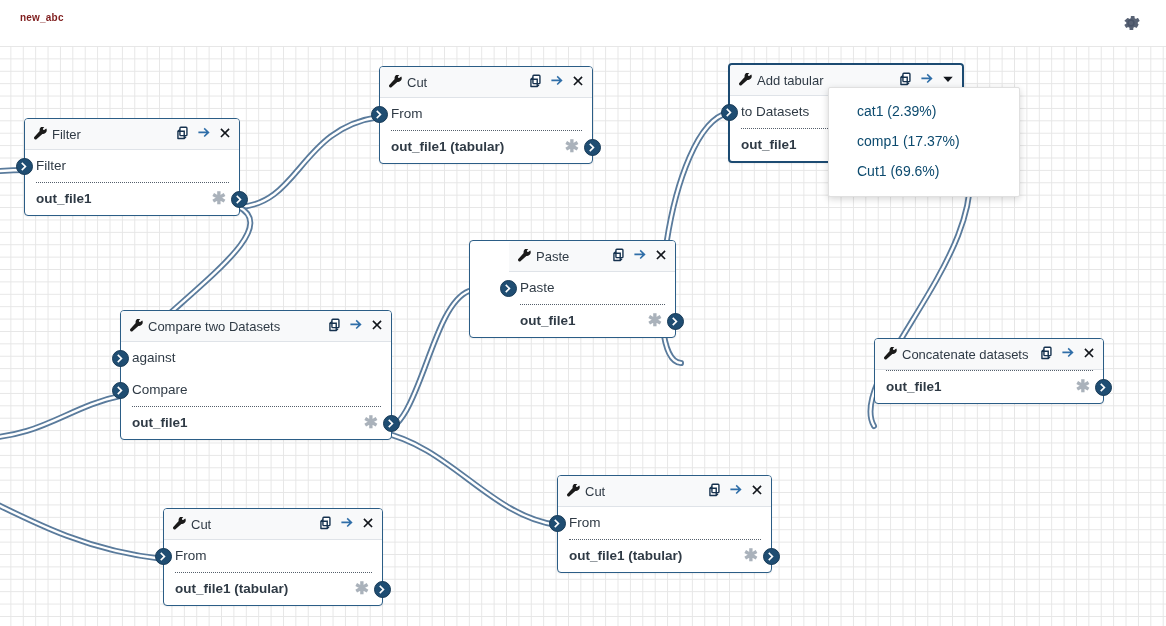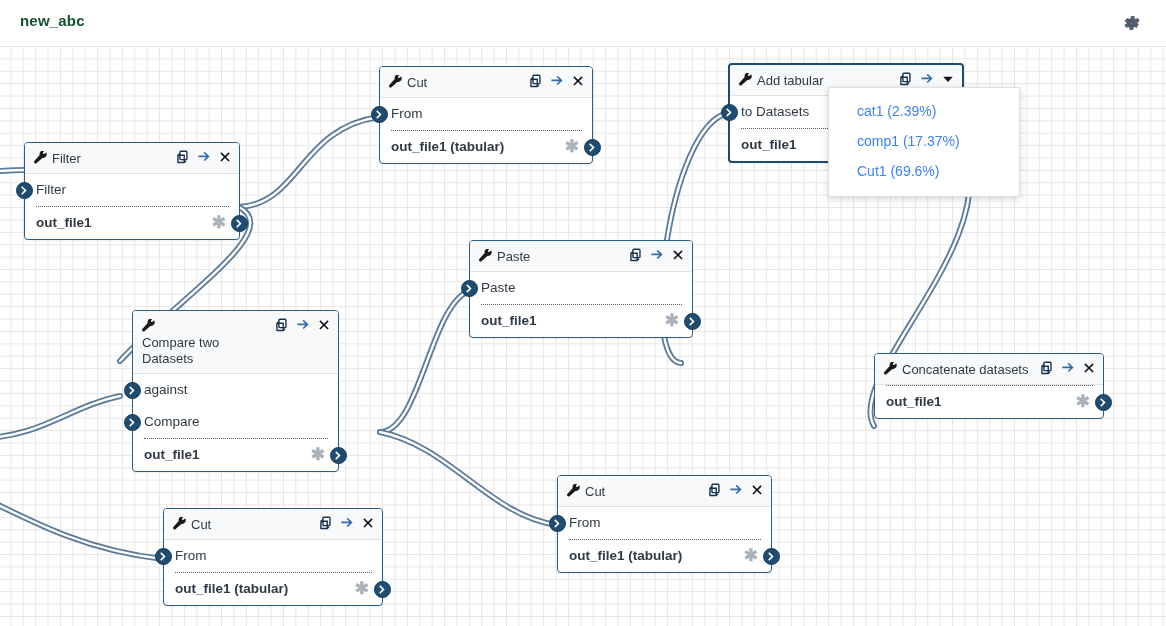--- a/index.html
+++ b/index.html
@@ -19,22 +19,22 @@
 
   
   #topbar {
     position: absolute; left: 0; top: 0;
     width: 1166px; height: 46px;
     background: #ffffff;
     z-index: 40;
   }
   #wf-title {
     position: absolute; left: 20px; top: 12px;
-    font-size: 15px; font-weight: bold;
-    color: #14532d; letter-spacing: .2px;
+    font-size: 10px; font-weight: bold;
+    color: #7f1d1d; letter-spacing: .2px;
   }
   #gear-btn {
     position: absolute; right: 24px; top: 12px;
     width: 22px; height: 22px; cursor: pointer;
   }
 
   
   #canvas {
     position: absolute; left: 0; top: 46px;
     width: 1166px; height: 580px;
@@ -123,21 +123,21 @@
   #dropdown {
     position: absolute;
     background: #ffffff;
     border: 1px solid #e0e0e0;
     border-radius: 2px;
     box-shadow: 0 2px 7px rgba(0,0,0,0.17);
     z-index: 60;
     padding: 8px 0 10px 0;
   }
   .dd-item {
-    font-size: 14px; color: #3b82f6;
+    font-size: 14px; color: #0c4a6e;
     padding: 7px 16px 7px 28px;
     white-space: nowrap; cursor: pointer;
   }
 </style>
 </head>
 <body>
 
 <div id="app">
 
   <div id="topbar">
@@ -165,21 +165,21 @@
         <path d="M 380 386 C 450 400, 490 470, 557 479" fill="none" stroke="#5a7b9c" stroke-width="6" stroke-linecap="round"></path>
         <path d="M 380 386 C 450 400, 490 470, 557 479" fill="none" stroke="#ffffff" stroke-width="2.4" stroke-linecap="round"></path>
         <path d="M 681 317 C 640 315, 668 80, 728 67" fill="none" stroke="#5a7b9c" stroke-width="6" stroke-linecap="round"></path>
         <path d="M 681 317 C 640 315, 668 80, 728 67" fill="none" stroke="#ffffff" stroke-width="2.4" stroke-linecap="round"></path>
         <path d="M 965 103 C 1000 200, 845 330, 874 380" fill="none" stroke="#5a7b9c" stroke-width="6" stroke-linecap="round"></path>
         <path d="M 965 103 C 1000 200, 845 330, 874 380" fill="none" stroke="#ffffff" stroke-width="2.4" stroke-linecap="round"></path>
         <path d="M -20 450 C 40 480, 90 505, 163 513" fill="none" stroke="#5a7b9c" stroke-width="6" stroke-linecap="round"></path>
         <path d="M -20 450 C 40 480, 90 505, 163 513" fill="none" stroke="#ffffff" stroke-width="2.4" stroke-linecap="round"></path>
       </svg>
     <div id="node-layer">
-        <div class="node" style="left: 24px; top: 72px; width: 216px; margin-top: 24px;">
+        <div class="node" style="left: 24px; top: 72px; width: 216px;">
           <div class="node-head"><svg class="wrench" viewBox="0 0 16 16">
               <path fill="#1a1a1a" d="M14.2 2.1a.4.4 0 0 0-.6-.2l-2 1.6-1.2-.3-.3-1.2 1.6-2a.4.4 0 0 0-.2-.6 4.2 4.2 0 0 0-5 5.2L.6 11.2a1.8 1.8 0 0 0 2.5 2.6l6.5-5.9a4.2 4.2 0 0 0 4.6-5.8z"></path>
             </svg><span class="node-title">Filter</span><div class="head-icons">
               <span style="display: block;">
                 <svg class="hicon" viewBox="0 0 16 16">
                   <rect x="4.5" y="1.5" width="8" height="9.5" rx="1" fill="#fff" stroke="#16324f" stroke-width="1.6"></rect>
                   <path d="M4.5 4.2 L2.2 6.0 L2.2 14.2 L9.4 14.2 L11.4 12.4" fill="none" stroke="#16324f" stroke-width="1.6" stroke-linejoin="round"></path>
                   <path d="M2.2 6.0 L9.4 6.0 L9.4 14.2" fill="none" stroke="#16324f" stroke-width="1.6"></path>
                 </svg>
               </span>
@@ -273,21 +273,21 @@
                 </svg>
               </div><span>to Datasets</span></div>
             <div class="sep"></div>
             <div class="row out-row"><span>out_file1</span><span class="asterisk">✱</span><div class="term output" style="top: 8px;">
                 <svg width="11" height="11" viewBox="0 0 11 11">
                   <path fill="#ffffff" d="M3.3 1.2 7.6 5.5 3.3 9.8 2.2 8.6 5.3 5.5 2.2 2.4z"></path>
                 </svg>
               </div></div>
           </div>
         </div>
-        <div class="node" style="left: 469px; top: 194px; width: 224px;">
+        <div class="node" style="left: 469px; top: 194px; width: 207px; padding-left: 39px;">
           <div class="node-head"><svg class="wrench" viewBox="0 0 16 16">
               <path fill="#1a1a1a" d="M14.2 2.1a.4.4 0 0 0-.6-.2l-2 1.6-1.2-.3-.3-1.2 1.6-2a.4.4 0 0 0-.2-.6 4.2 4.2 0 0 0-5 5.2L.6 11.2a1.8 1.8 0 0 0 2.5 2.6l6.5-5.9a4.2 4.2 0 0 0 4.6-5.8z"></path>
             </svg><span class="node-title">Paste</span><div class="head-icons">
               <span style="display: block;">
                 <svg class="hicon" viewBox="0 0 16 16">
                   <rect x="4.5" y="1.5" width="8" height="9.5" rx="1" fill="#fff" stroke="#16324f" stroke-width="1.6"></rect>
                   <path d="M4.5 4.2 L2.2 6.0 L2.2 14.2 L9.4 14.2 L11.4 12.4" fill="none" stroke="#16324f" stroke-width="1.6" stroke-linejoin="round"></path>
                   <path d="M2.2 6.0 L9.4 6.0 L9.4 14.2" fill="none" stroke="#16324f" stroke-width="1.6"></path>
                 </svg>
               </span>
@@ -309,21 +309,21 @@
                 </svg>
               </div><span>Paste</span></div>
             <div class="sep"></div>
             <div class="row out-row"><span>out_file1</span><span class="asterisk">✱</span><div class="term output" style="top: 8px;">
                 <svg width="11" height="11" viewBox="0 0 11 11">
                   <path fill="#ffffff" d="M3.3 1.2 7.6 5.5 3.3 9.8 2.2 8.6 5.3 5.5 2.2 2.4z"></path>
                 </svg>
               </div></div>
           </div>
         </div>
-        <div class="node" style="left: 132px; top: 264px; width: 207px;">
+        <div class="node" style="left: 120px; top: 264px; width: 272px;">
           <div class="node-head"><svg class="wrench" viewBox="0 0 16 16">
               <path fill="#1a1a1a" d="M14.2 2.1a.4.4 0 0 0-.6-.2l-2 1.6-1.2-.3-.3-1.2 1.6-2a.4.4 0 0 0-.2-.6 4.2 4.2 0 0 0-5 5.2L.6 11.2a1.8 1.8 0 0 0 2.5 2.6l6.5-5.9a4.2 4.2 0 0 0 4.6-5.8z"></path>
             </svg><span class="node-title">Compare two Datasets</span><div class="head-icons">
               <span style="display: block;">
                 <svg class="hicon" viewBox="0 0 16 16">
                   <rect x="4.5" y="1.5" width="8" height="9.5" rx="1" fill="#fff" stroke="#16324f" stroke-width="1.6"></rect>
                   <path d="M4.5 4.2 L2.2 6.0 L2.2 14.2 L9.4 14.2 L11.4 12.4" fill="none" stroke="#16324f" stroke-width="1.6" stroke-linejoin="round"></path>
                   <path d="M2.2 6.0 L9.4 6.0 L9.4 14.2" fill="none" stroke="#16324f" stroke-width="1.6"></path>
                 </svg>
               </span>
@@ -350,21 +350,21 @@
                 </svg>
               </div><span>Compare</span></div>
             <div class="sep"></div>
             <div class="row out-row"><span>out_file1</span><span class="asterisk">✱</span><div class="term output" style="top: 8px;">
                 <svg width="11" height="11" viewBox="0 0 11 11">
                   <path fill="#ffffff" d="M3.3 1.2 7.6 5.5 3.3 9.8 2.2 8.6 5.3 5.5 2.2 2.4z"></path>
                 </svg>
               </div></div>
           </div>
         </div>
-        <div class="node" style="left: 874px; top: 307px; width: 230px;">
+        <div class="node" style="left: 874px; top: 292px; width: 230px;">
           <div class="node-head"><svg class="wrench" viewBox="0 0 16 16">
               <path fill="#1a1a1a" d="M14.2 2.1a.4.4 0 0 0-.6-.2l-2 1.6-1.2-.3-.3-1.2 1.6-2a.4.4 0 0 0-.2-.6 4.2 4.2 0 0 0-5 5.2L.6 11.2a1.8 1.8 0 0 0 2.5 2.6l6.5-5.9a4.2 4.2 0 0 0 4.6-5.8z"></path>
             </svg><span class="node-title">Concatenate datasets</span><div class="head-icons">
               <span style="display: block;">
                 <svg class="hicon" viewBox="0 0 16 16">
                   <rect x="4.5" y="1.5" width="8" height="9.5" rx="1" fill="#fff" stroke="#16324f" stroke-width="1.6"></rect>
                   <path d="M4.5 4.2 L2.2 6.0 L2.2 14.2 L9.4 14.2 L11.4 12.4" fill="none" stroke="#16324f" stroke-width="1.6" stroke-linejoin="round"></path>
                   <path d="M2.2 6.0 L9.4 6.0 L9.4 14.2" fill="none" stroke="#16324f" stroke-width="1.6"></path>
                 </svg>
               </span>

